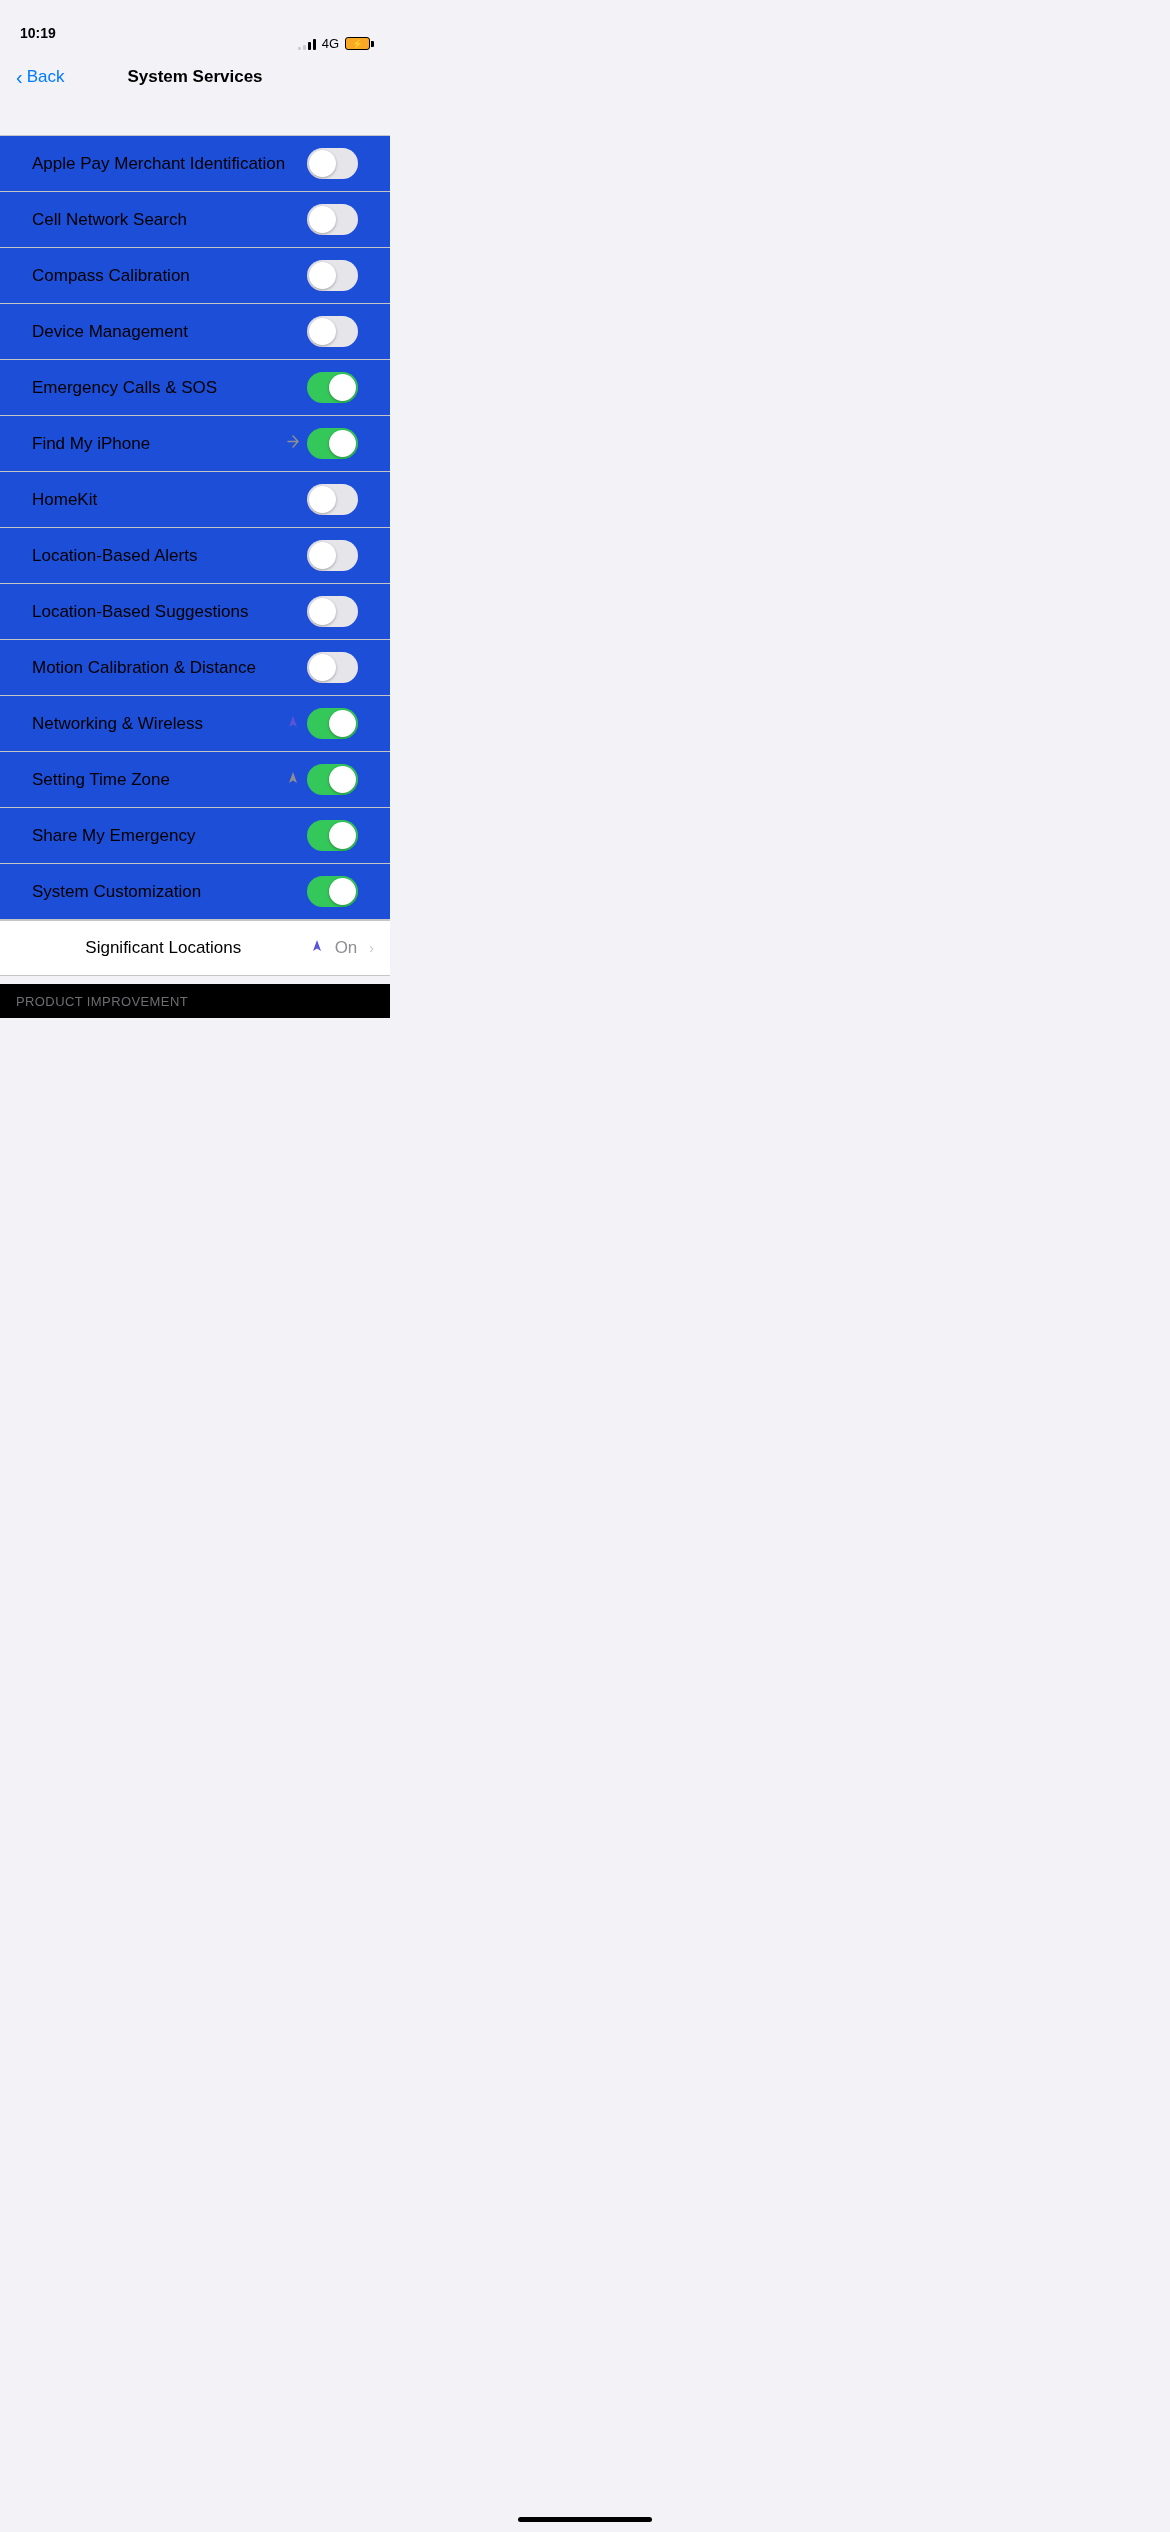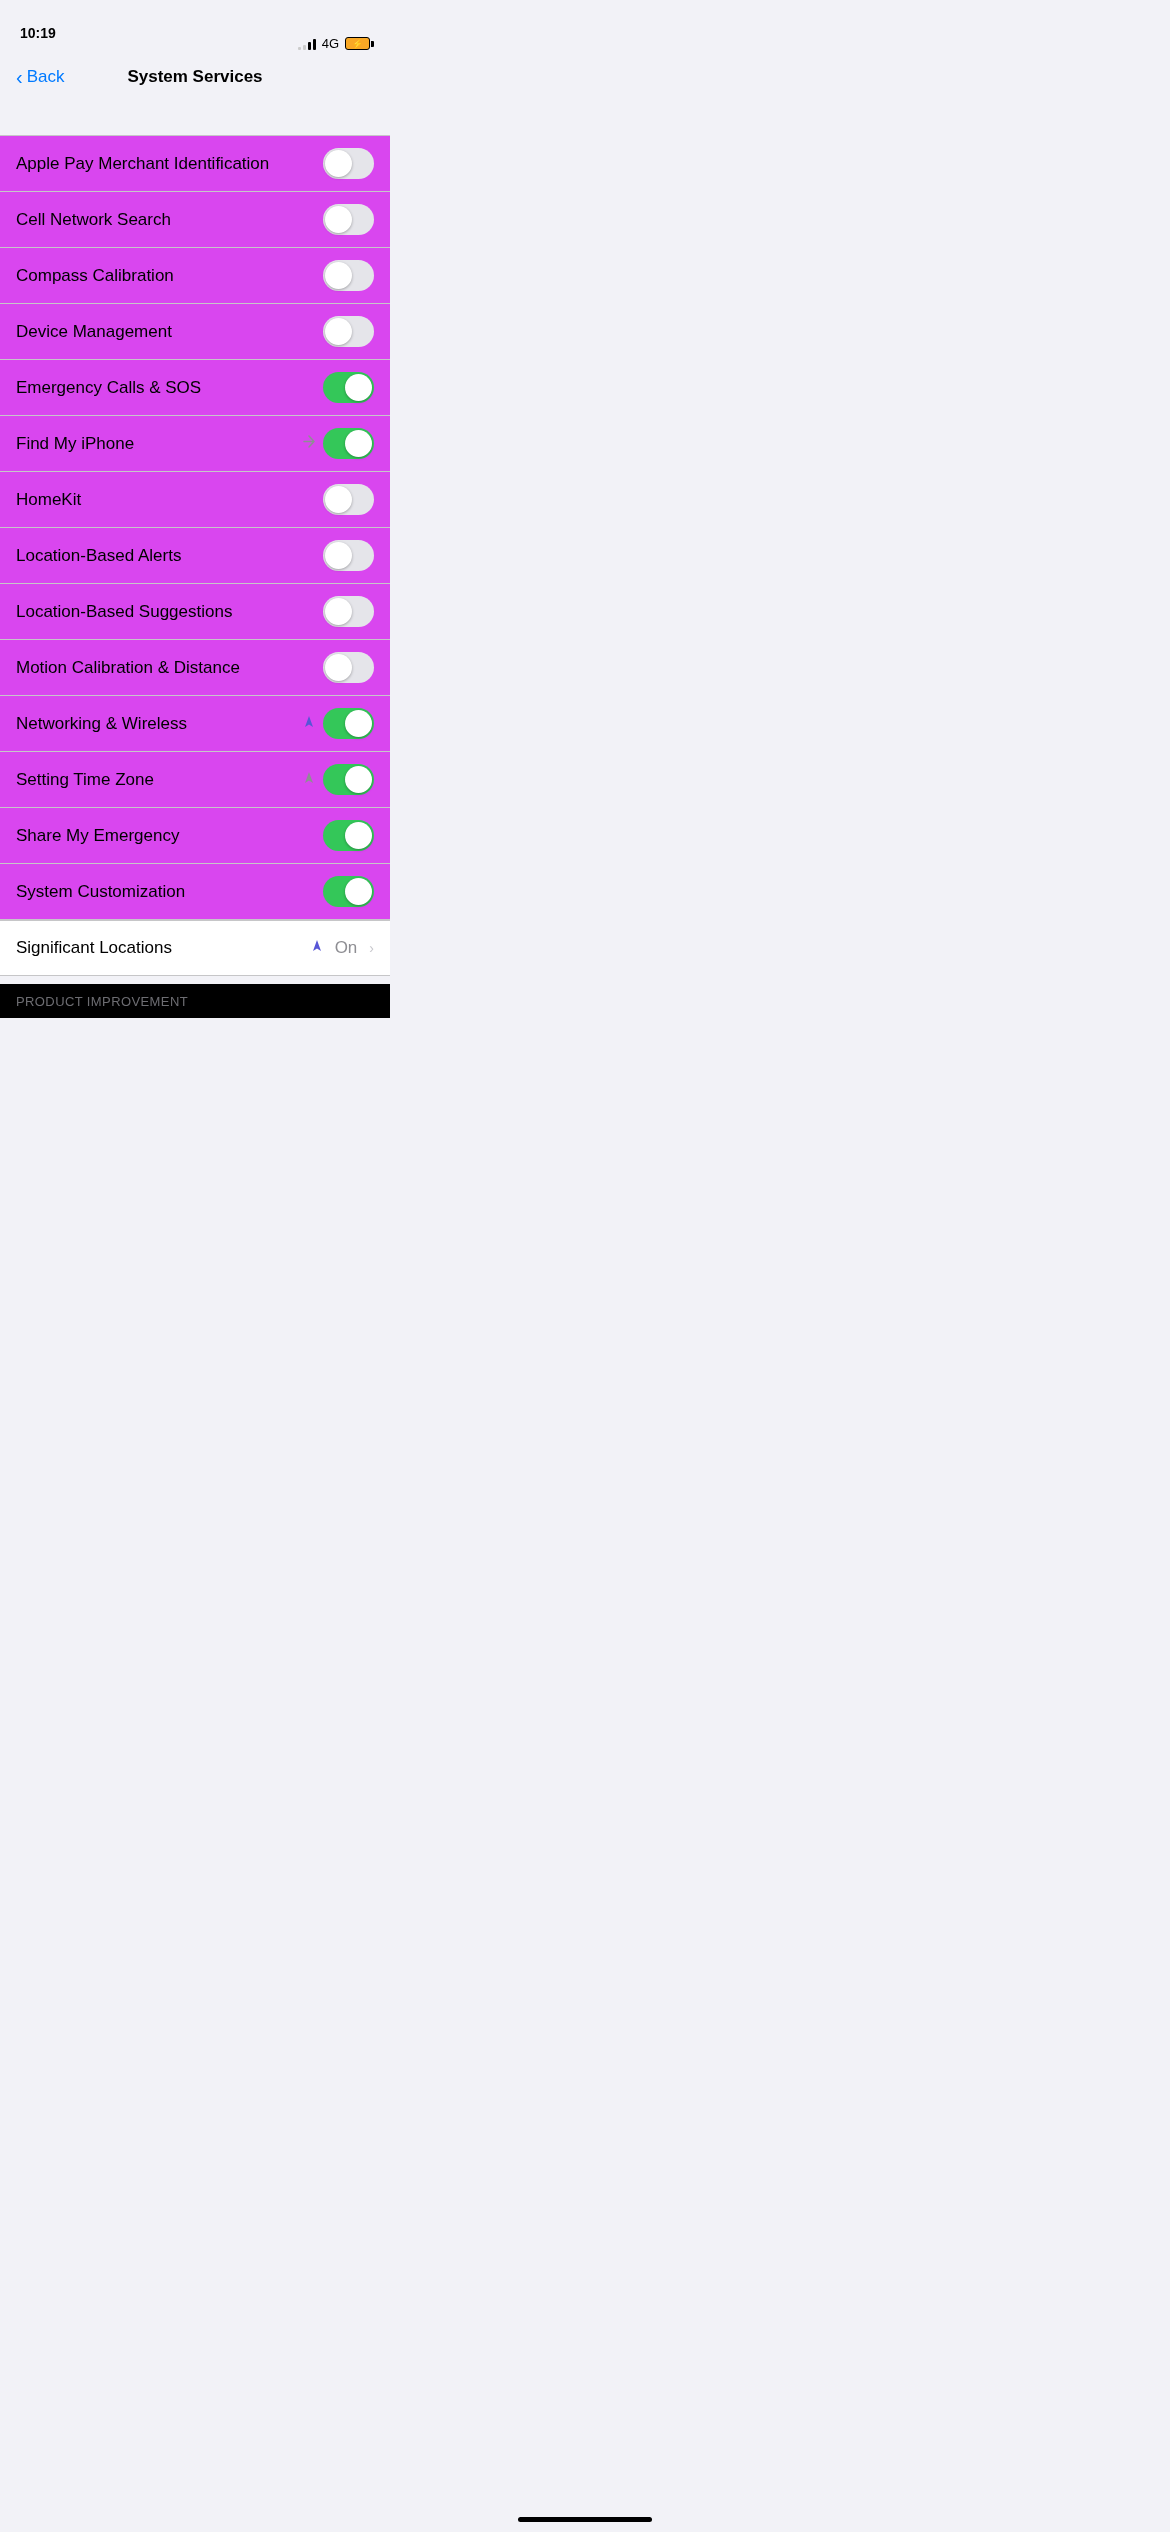--- a/index.html
+++ b/index.html
@@ -142,24 +142,24 @@
 
     .settings-list {
       background: #fff;
       border-top: 0.5px solid #c6c6c8;
     }
 
     .settings-row {
       display: flex;
       align-items: center;
       justify-content: space-between;
-      padding: 0 16px;
+      padding: 0 32px;
       min-height: 56px;
       border-bottom: 0.5px solid #c6c6c8;
-      background: #d946ef;
+      background: #1d4ed8;
     }
 
     .row-label {
       font-size: 17px;
       color: #000;
       flex: 1;
     }
 
     .row-right {
       display: flex;
@@ -224,20 +224,21 @@
 
     .significant-row {
       display: flex;
       align-items: center;
       justify-content: space-between;
       padding: 0 16px;
       min-height: 56px;
       background: #fff;
       border-top: 0.5px solid #c6c6c8;
       border-bottom: 0.5px solid #c6c6c8;
+      text-align: center;
     }
 
     .significant-right {
       display: flex;
       align-items: center;
       gap: 12px;
     }
 
     .on-text {
       font-size: 17px;

